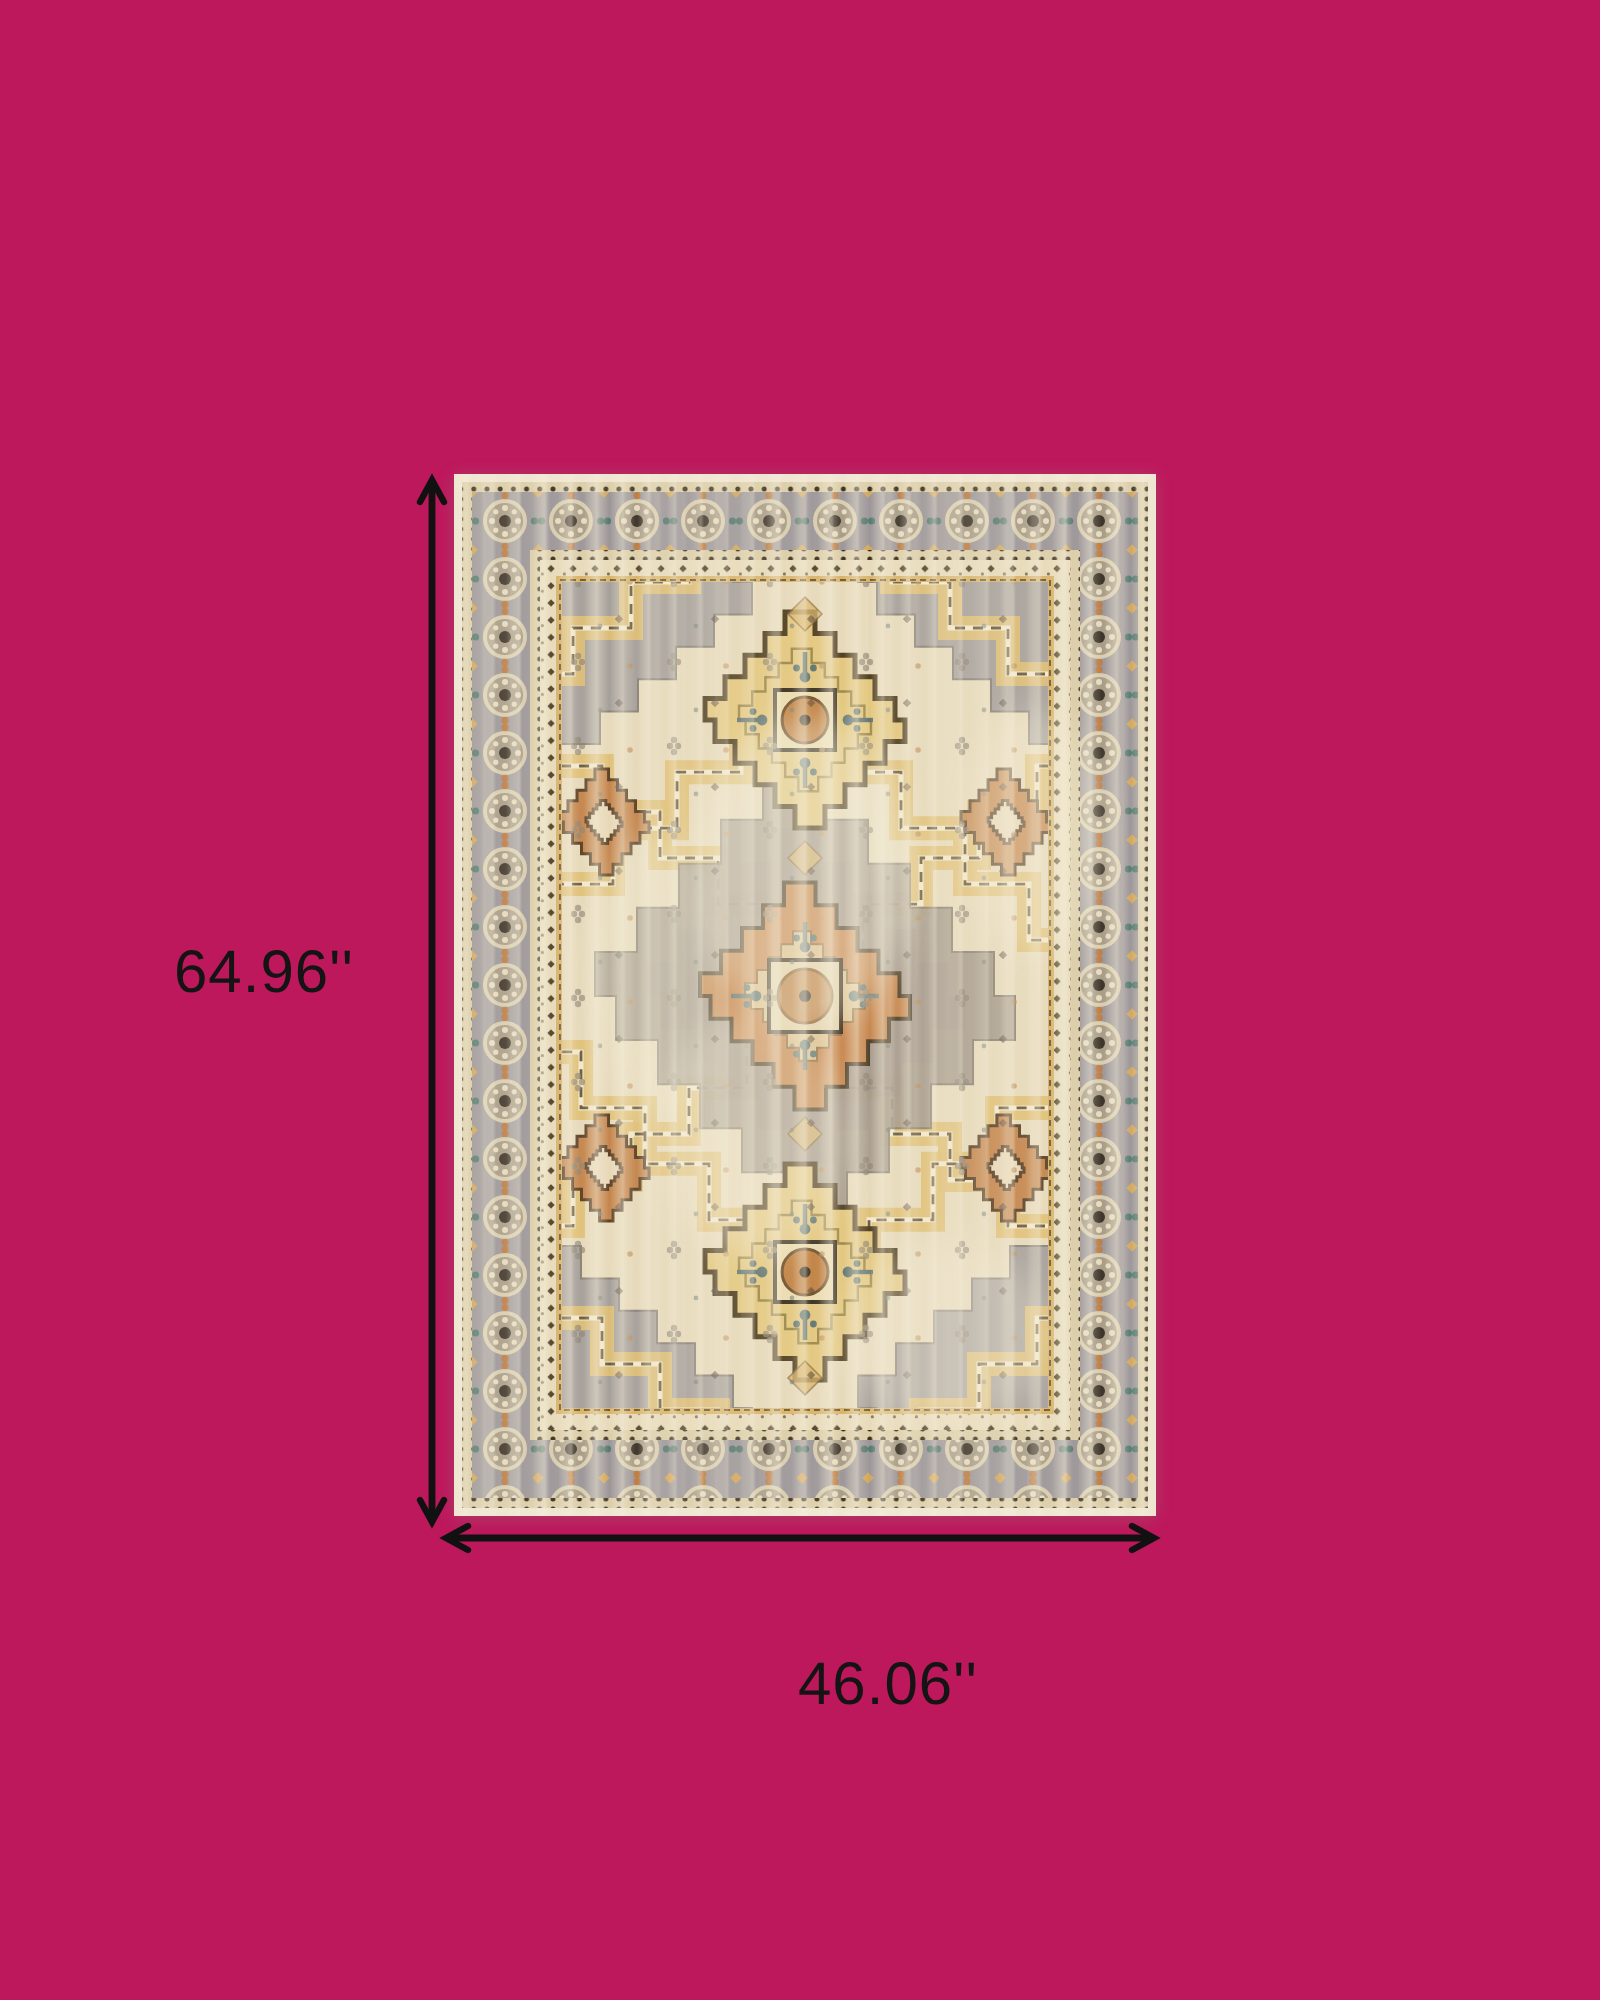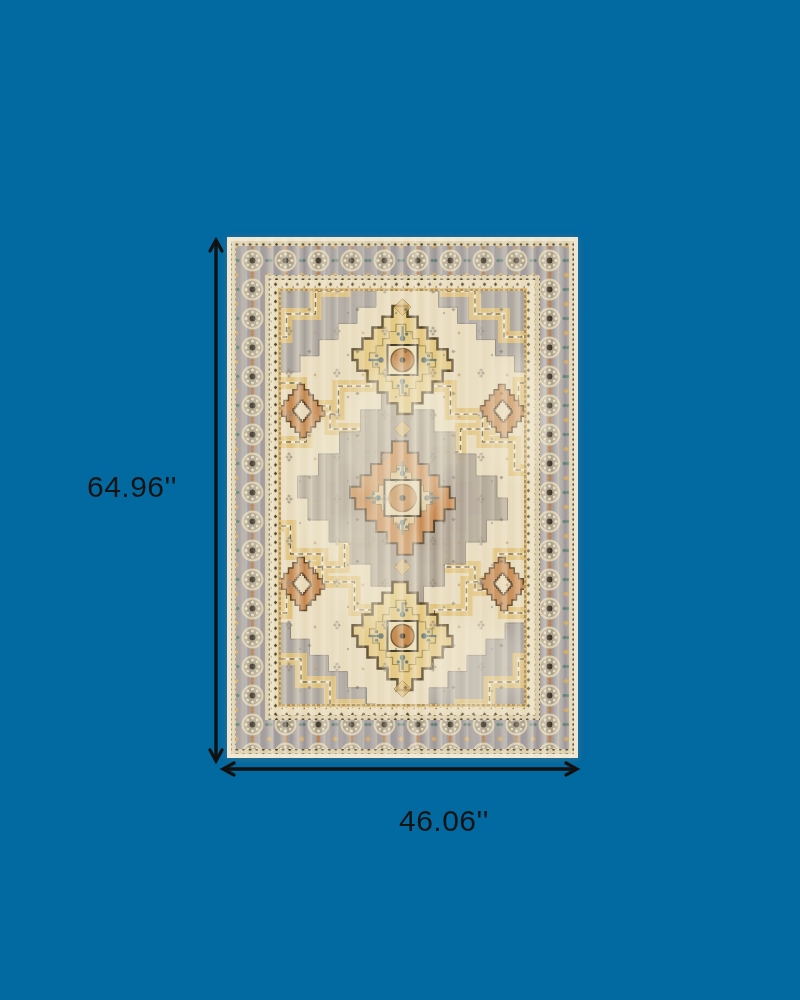--- a/index.html
+++ b/index.html
@@ -1,30 +1,30 @@
 <!DOCTYPE html>
 <html><head>
 <meta charset="utf-8">
 <style>
   html,body{margin:0;padding:0;background:#ffffff;}
   .canvas{
-    position:relative;width:800px;height:1000px;background:#0369a1;
+    position:relative;width:800px;height:1000px;background:#be185d;
     font-family:"Liberation Sans", sans-serif;overflow:hidden;
   }
   .rug-wrap{
     position:absolute;left:227px;top:237px;width:351px;height:521px;
     box-shadow:0 1px 7px rgba(140,130,110,.38);
   }
   .rug-wrap svg{display:block;}
   .dim-label{
     position:absolute;font-size:30px;color:#141414;letter-spacing:.5px;
     text-align:center;white-space:nowrap;line-height:1;
   }
   .label-height{left:68px;top:472px;width:128px;}
-  .label-width{left:380px;top:806px;width:128px;}
+  .label-width{left:380px;top:828px;width:128px;}
   .arrows{position:absolute;left:0;top:0;pointer-events:none;}
 </style>
 </head>
 <body>
 
 <div class="canvas">
 
   <div class="rug-wrap">
     <svg width="351" height="521" viewBox="0 0 351 521" xmlns="http://www.w3.org/2000/svg">
       <defs>

